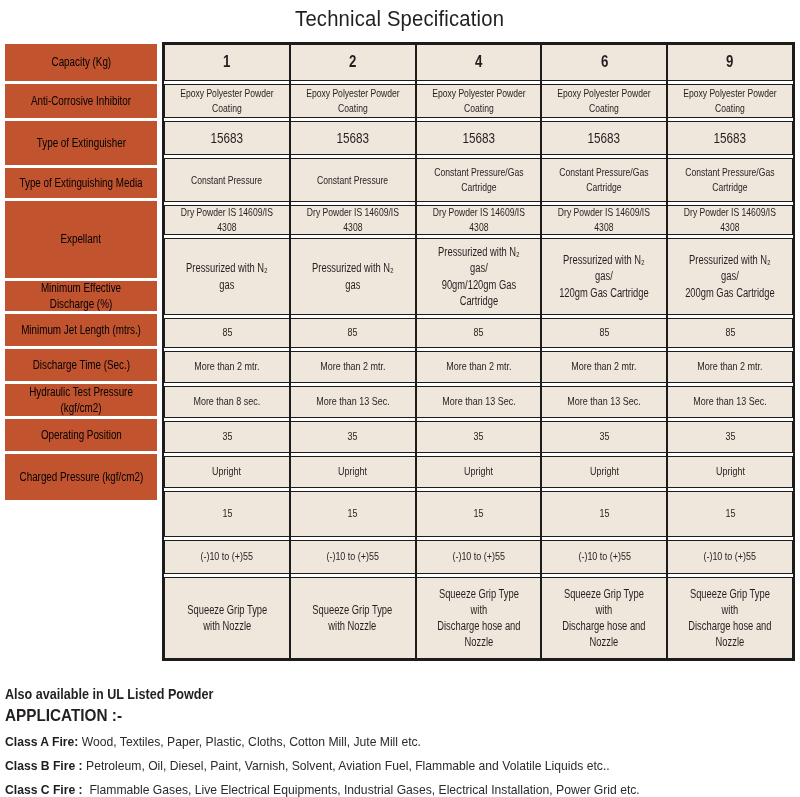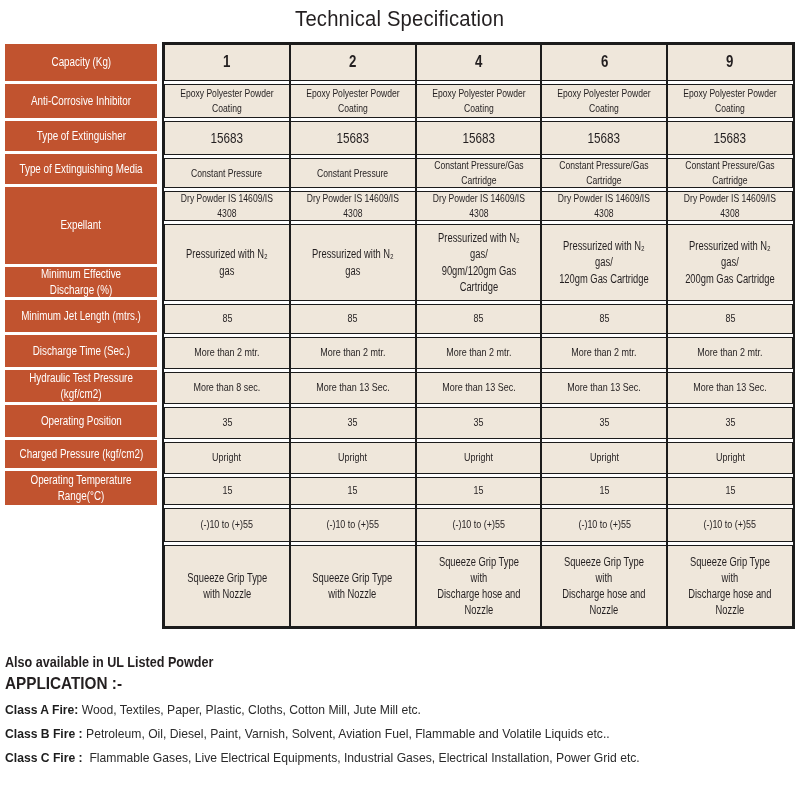--- a/index.html
+++ b/index.html
@@ -20,21 +20,21 @@
   }
   .spec-table{ display:flex; margin:0 5px; }
   .label-col{
     width:157px; flex:none;
     display:flex; flex-direction:column; row-gap:3px;
     padding-top:2px;
   }
   .label-cell{
     width:152px; flex:none;
     background:#c1532f;
-    color:#ffffff;
+    color:#000000;
     display:flex; align-items:center; justify-content:center;
     text-align:center;
     font-size:12px;
     box-sizing:border-box;
   }
   .data-area{
     flex:1;
     border:2px solid #1c1c1c;
     display:flex; flex-direction:column; row-gap:3px;
     background-color:#ffffff;
@@ -54,23 +54,23 @@
     display:flex; align-items:center; justify-content:center;
     text-align:center;
     font-size:11.5px;
     box-sizing:border-box;
     overflow:hidden;
   }
   
   .sq{ display:inline-block; white-space:pre-line; transform:scaleX(.82); transform-origin:50% 50%; line-height:1.35; }
   .data-cell .sq{ transform:scaleX(.78); }
   
-  .r0{height:37px}.r1{height:34px}.r2{height:34px}.r3{height:30px}.r4{height:30px}
+  .r0{height:37px}.r1{height:34px}.r2{height:34px}.r3{height:44px}.r4{height:30px}
   .r5{height:77px}.r6{height:30px}.r7{height:32px}.r8{height:32px}.r9{height:32px}
-  .r10{height:32px}.r11{height:28px}.r12{height:34px}.r13{height:82px}
+  .r10{height:32px}.r11{height:46px}.r12{height:34px}.r13{height:82px}
   
   .row-capacity .data-cell{ font-weight:bold; font-size:17px; }
   .row-iscode .data-cell{ font-size:15px;text-align:center; }
   .row-epoxy .data-cell, .row-exttype .data-cell, .row-media .data-cell{ font-size:11px; }
   .row-expellant .data-cell, .row-valve .data-cell{ font-size:12px; }
 
   .footer{ margin:25px 0 0 5px; }
   .footer-line{ transform:scaleX(.9); transform-origin:0 50%; white-space:pre-wrap; }
   .f-note{ font-weight:bold; font-size:14px; margin-bottom:4px; }
   .f-app{ font-weight:bold; font-size:17px; margin-bottom:8px; }
@@ -113,23 +113,20 @@
       </div>
     <div class="label-cell r9">
         <span class="sq">Hydraulic Test Pressure (kgf/cm2)</span>
       </div>
     <div class="label-cell r10">
         <span class="sq">Operating Position</span>
       </div>
     <div class="label-cell r11">
         <span class="sq">Charged Pressure (kgf/cm2)</span>
       </div>
-    <div class="label-cell r12">
-        <span class="sq">Operating Temperature Range(°C)</span>
-      </div>
   </div>
 
   <div class="data-area">
     <div class="data-row r0 row-capacity">
       <div class="data-cell">
           <span class="sq">1</span>
         </div>
       <div class="data-cell">
           <span class="sq">2</span>
         </div>

